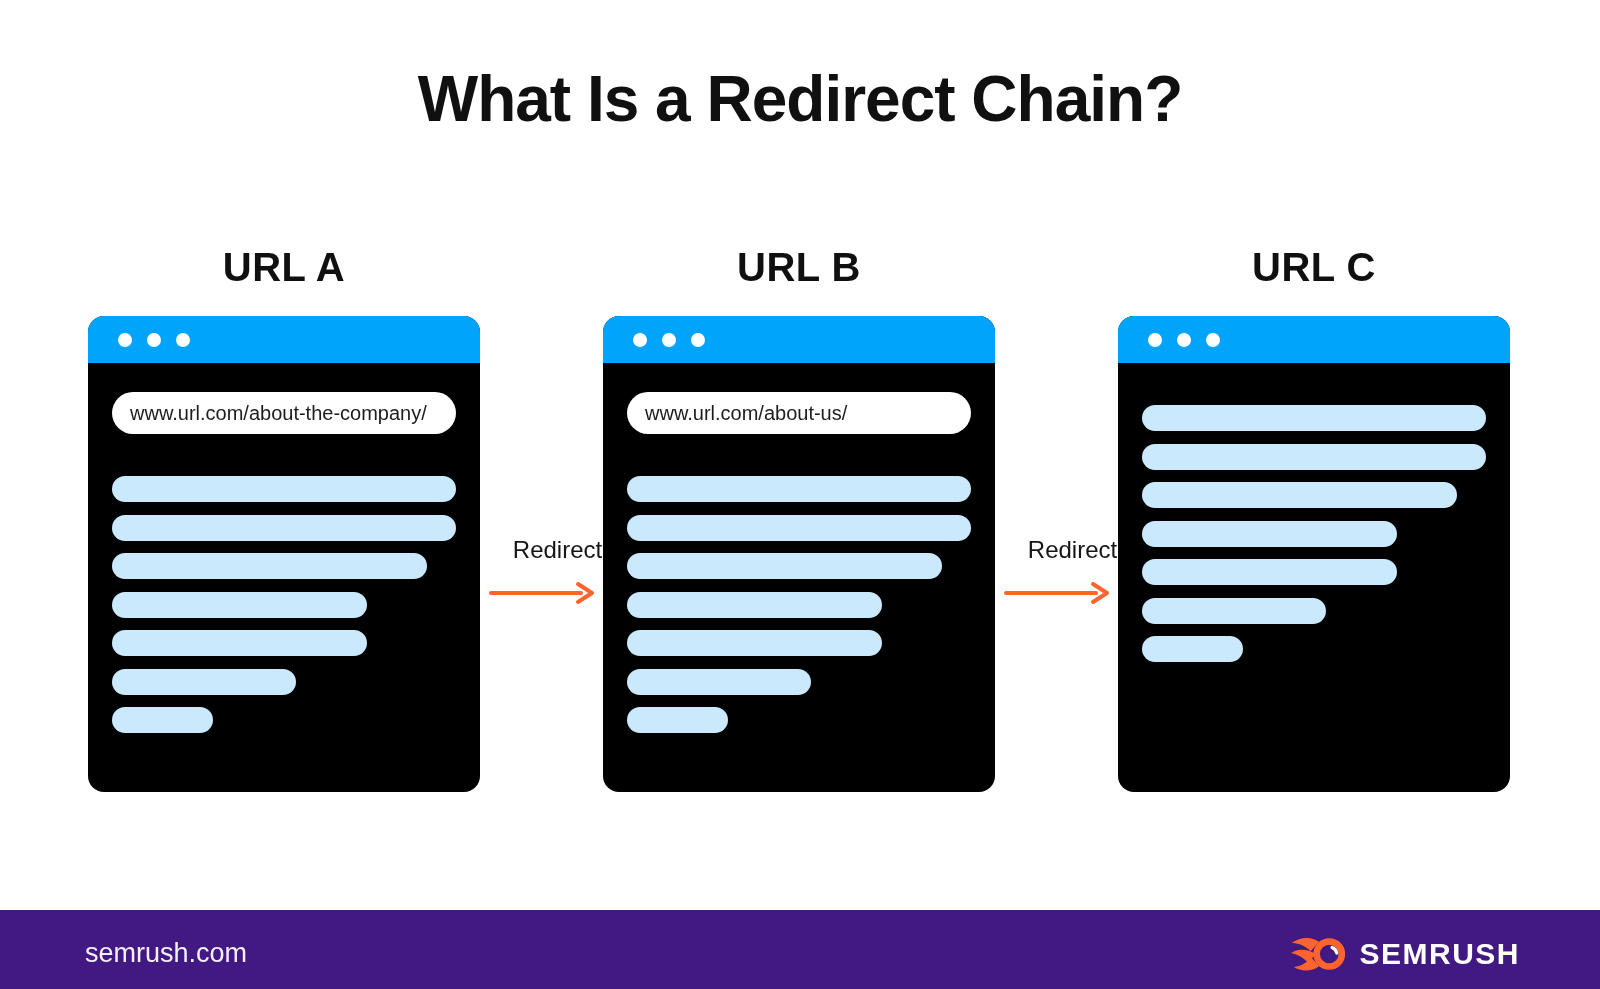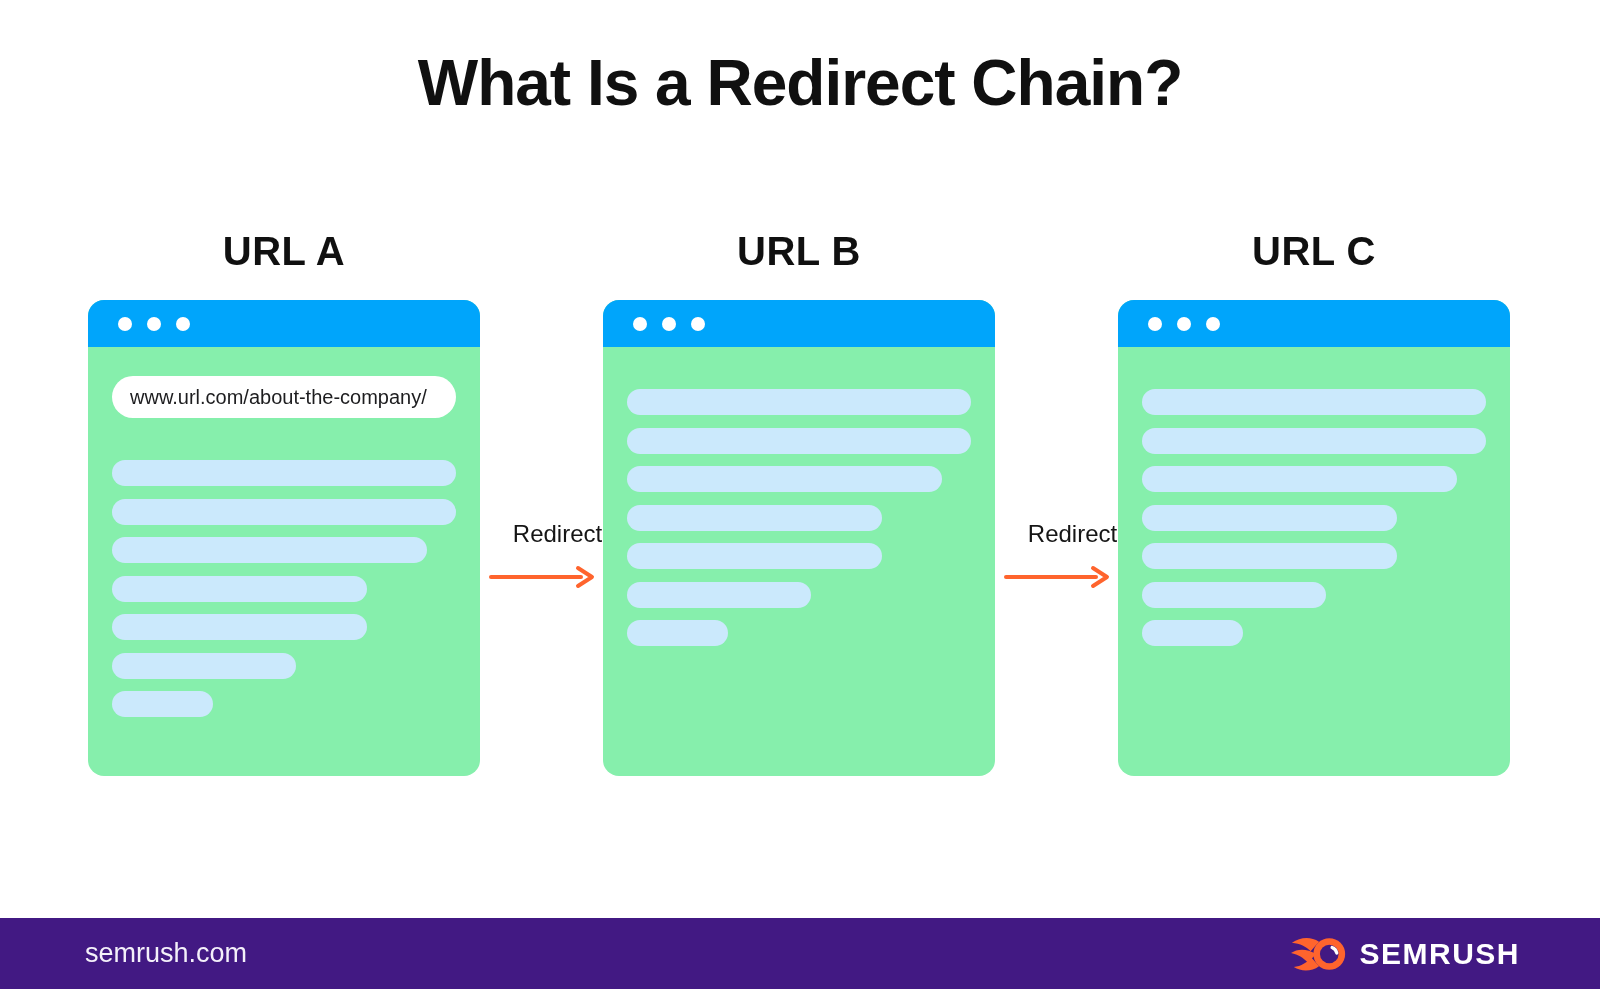--- a/index.html
+++ b/index.html
@@ -5,21 +5,21 @@
   html,body{margin:0;padding:0;}
   body{
     width:1600px;height:989px;
     background:#ffffff;
     font-family:"Liberation Sans", sans-serif;
     display:flex;flex-direction:column;
     overflow:hidden;
     color:#111;
   }
   .title{
-    padding-top:48px;
+    padding-top:64px;
     text-align:center;
     font-size:64px;
     font-weight:800;
     letter-spacing:-1px;
     color:#101010;
     line-height:1.1;
   }
   .diagram{
     margin-top:112px;
     padding:0 90px 0 88px;
@@ -35,21 +35,21 @@
     font-size:40px;
     font-weight:800;
     letter-spacing:0.5px;
     color:#101010;
     line-height:42px;
     margin-bottom:28px;
   }
   .browser{
     width:392px;height:476px;
     border-radius:16px;
-    background:#86efac;
+    background:#000000;
     overflow:hidden;
   }
   .browser-header{
     height:47px;
     background:#00A5FB;
     display:flex;align-items:center;
     padding-left:30px;
     gap:15px;
   }
   .dot{width:14px;height:14px;border-radius:50%;background:#ffffff;}
@@ -83,21 +83,21 @@
     color:#151515;
     line-height:30px;
     margin-left:32px;
   }
   .arrow-icon{margin-top:16px;}
   .footer{
     margin-top:auto;
     height:71px;
     background:#421983;
     display:flex;align-items:center;justify-content:space-between;
-    padding:0 80px 0 85px;
+    padding:8px 80px 0 85px;
   }
   .site-text{
     color:#F4F0FA;
     font-size:27px;
   }
   .brand{
     display:flex;align-items:center;gap:12px;
   }
   .brand-text{
     color:#ffffff;
@@ -143,20 +143,21 @@
   </div>
 
   <div class="url-col">
     <div class="url-label">URL B</div>
     <div class="browser">
       <div class="browser-header">
         <span class="dot"></span>
         <span class="dot"></span>
         <span class="dot"></span>
       </div>
+      <div class="url-bar">www.url.com/about-us/</div>
       <div class="skeleton">
           <div class="skeleton-line" style="width: 100%;"></div>
           <div class="skeleton-line" style="width: 100%;"></div>
           <div class="skeleton-line" style="width: 91.5%;"></div>
           <div class="skeleton-line" style="width: 74%;"></div>
           <div class="skeleton-line" style="width: 74%;"></div>
           <div class="skeleton-line" style="width: 53.5%;"></div>
           <div class="skeleton-line" style="width: 29.5%;"></div>
         </div>
     </div>

